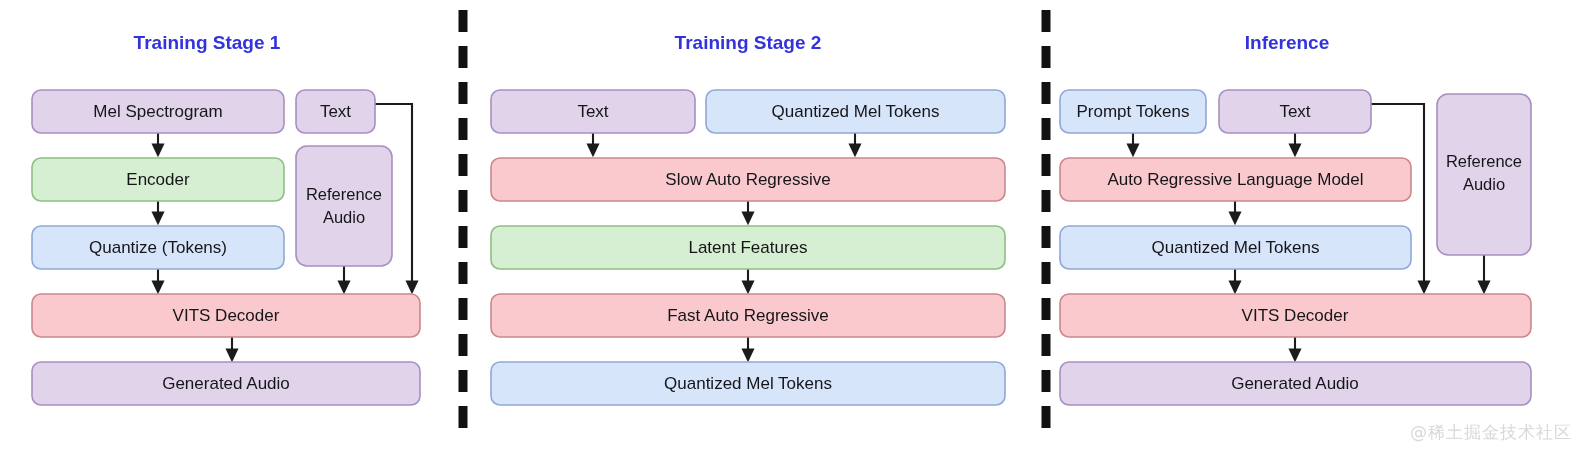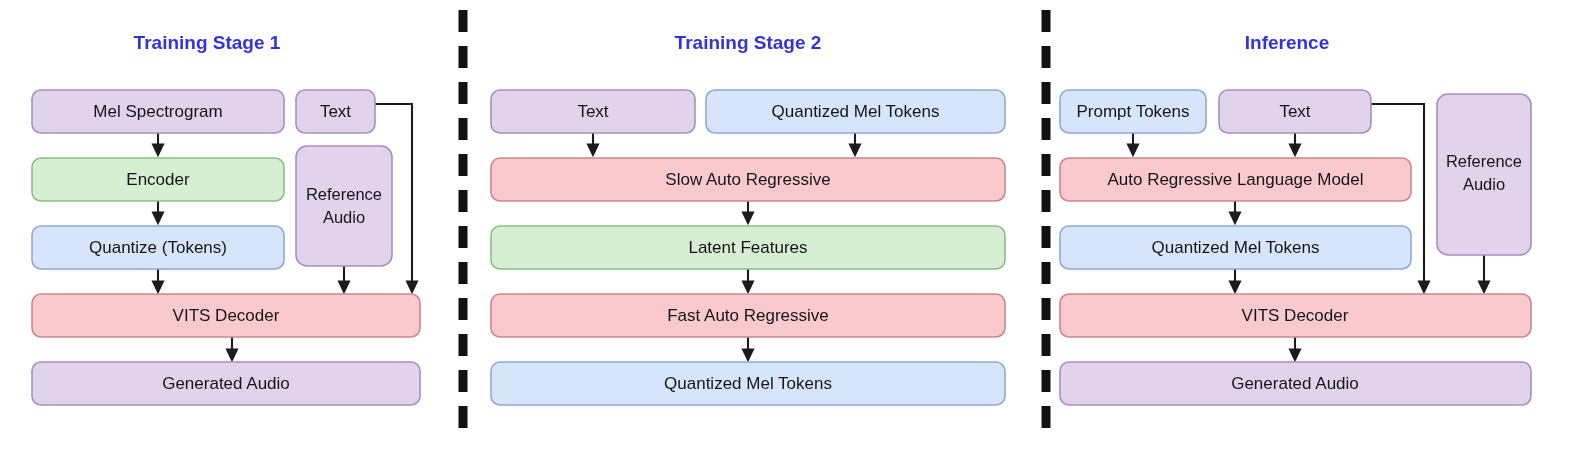--- a/index.html
+++ b/index.html
@@ -163,14 +163,15 @@
     <rect x="1060" y="294" width="471" height="43" rx="9" ry="9" fill="#f9c9cd" stroke="#c9888d" stroke-width="1.6"></rect>
     <text class="node-label" x="1295" y="316.5">VITS Decoder</text>
   </g>
 
   <g>
     <rect x="1060" y="362" width="471" height="43" rx="9" ry="9" fill="#e0d3ea" stroke="#a98ec0" stroke-width="1.6"></rect>
     <text class="node-label" x="1295" y="384.5">Generated Audio</text>
   </g>
 </svg>
 
+<div class="watermark">@稀土掘金技术社区</div>
 
 </div>
 
 </body></html>

